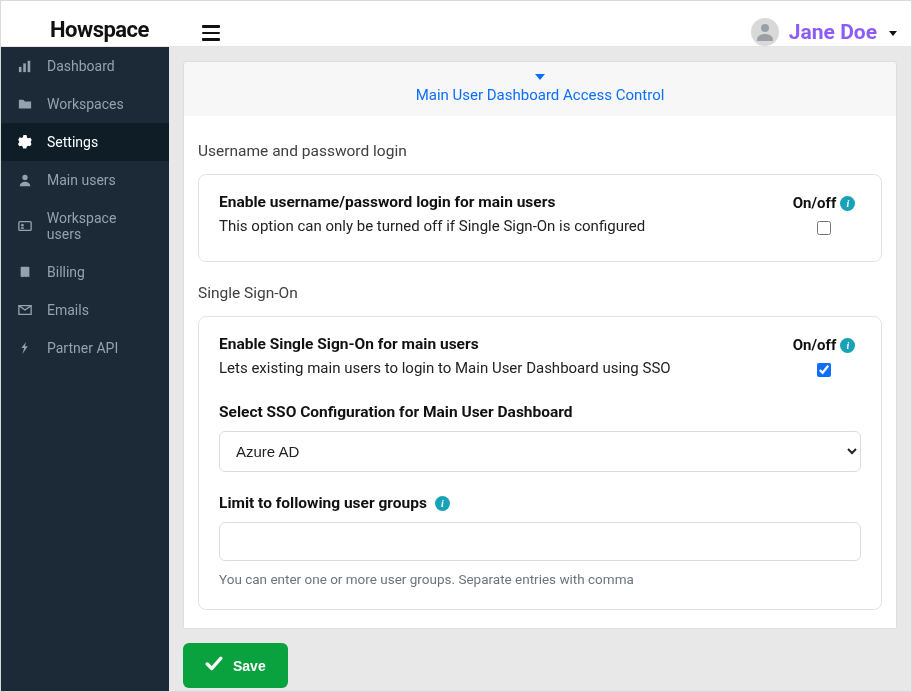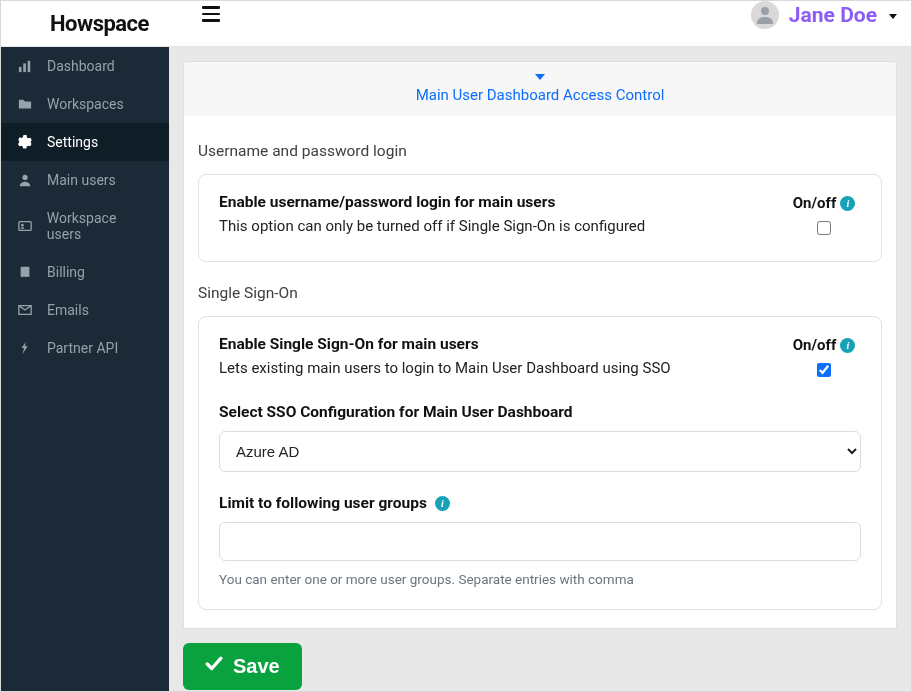--- a/index.html
+++ b/index.html
@@ -9,22 +9,22 @@
       height: 692px;
       overflow: hidden;
       background: #fff;
     }
     .app { width: 912px; height: 692px; border: 1px solid #d9d9d9; position: relative; }
     .topbar {
       height: 46px;
       background: #fff;
       border-bottom: 1px solid #e5e5e5;
       display: flex;
-      align-items: flex-start;
-      padding: 0 14px 0 6px;
+      align-items: flex-end;
+      padding: 12px 14px 0 6px;
       position: relative;
     }
     .logo {
       width: 185px;
       display: flex;
       align-items: center;
       justify-content: center;
       height: 100%;
     }
     .logo-text {
@@ -180,21 +180,21 @@
       font-size: 13.5px;
       color: #6c757d;
       margin-top: 10px;
     }
     .save-row { padding: 14px 0 16px 0; }
     .btn-save {
       background: #09a23f;
       color: #fff;
       border: none;
       border-radius: 6px;
-      font-size: 20px;
+      font-size: 14px;
       font-weight: 600;
       padding: 12px 22px;
       display: inline-flex;
       align-items: center;
       gap: 10px;
       cursor: pointer;
     }
     .check-icon svg { width: 18px; height: 18px; }
   </style>
 </head>

